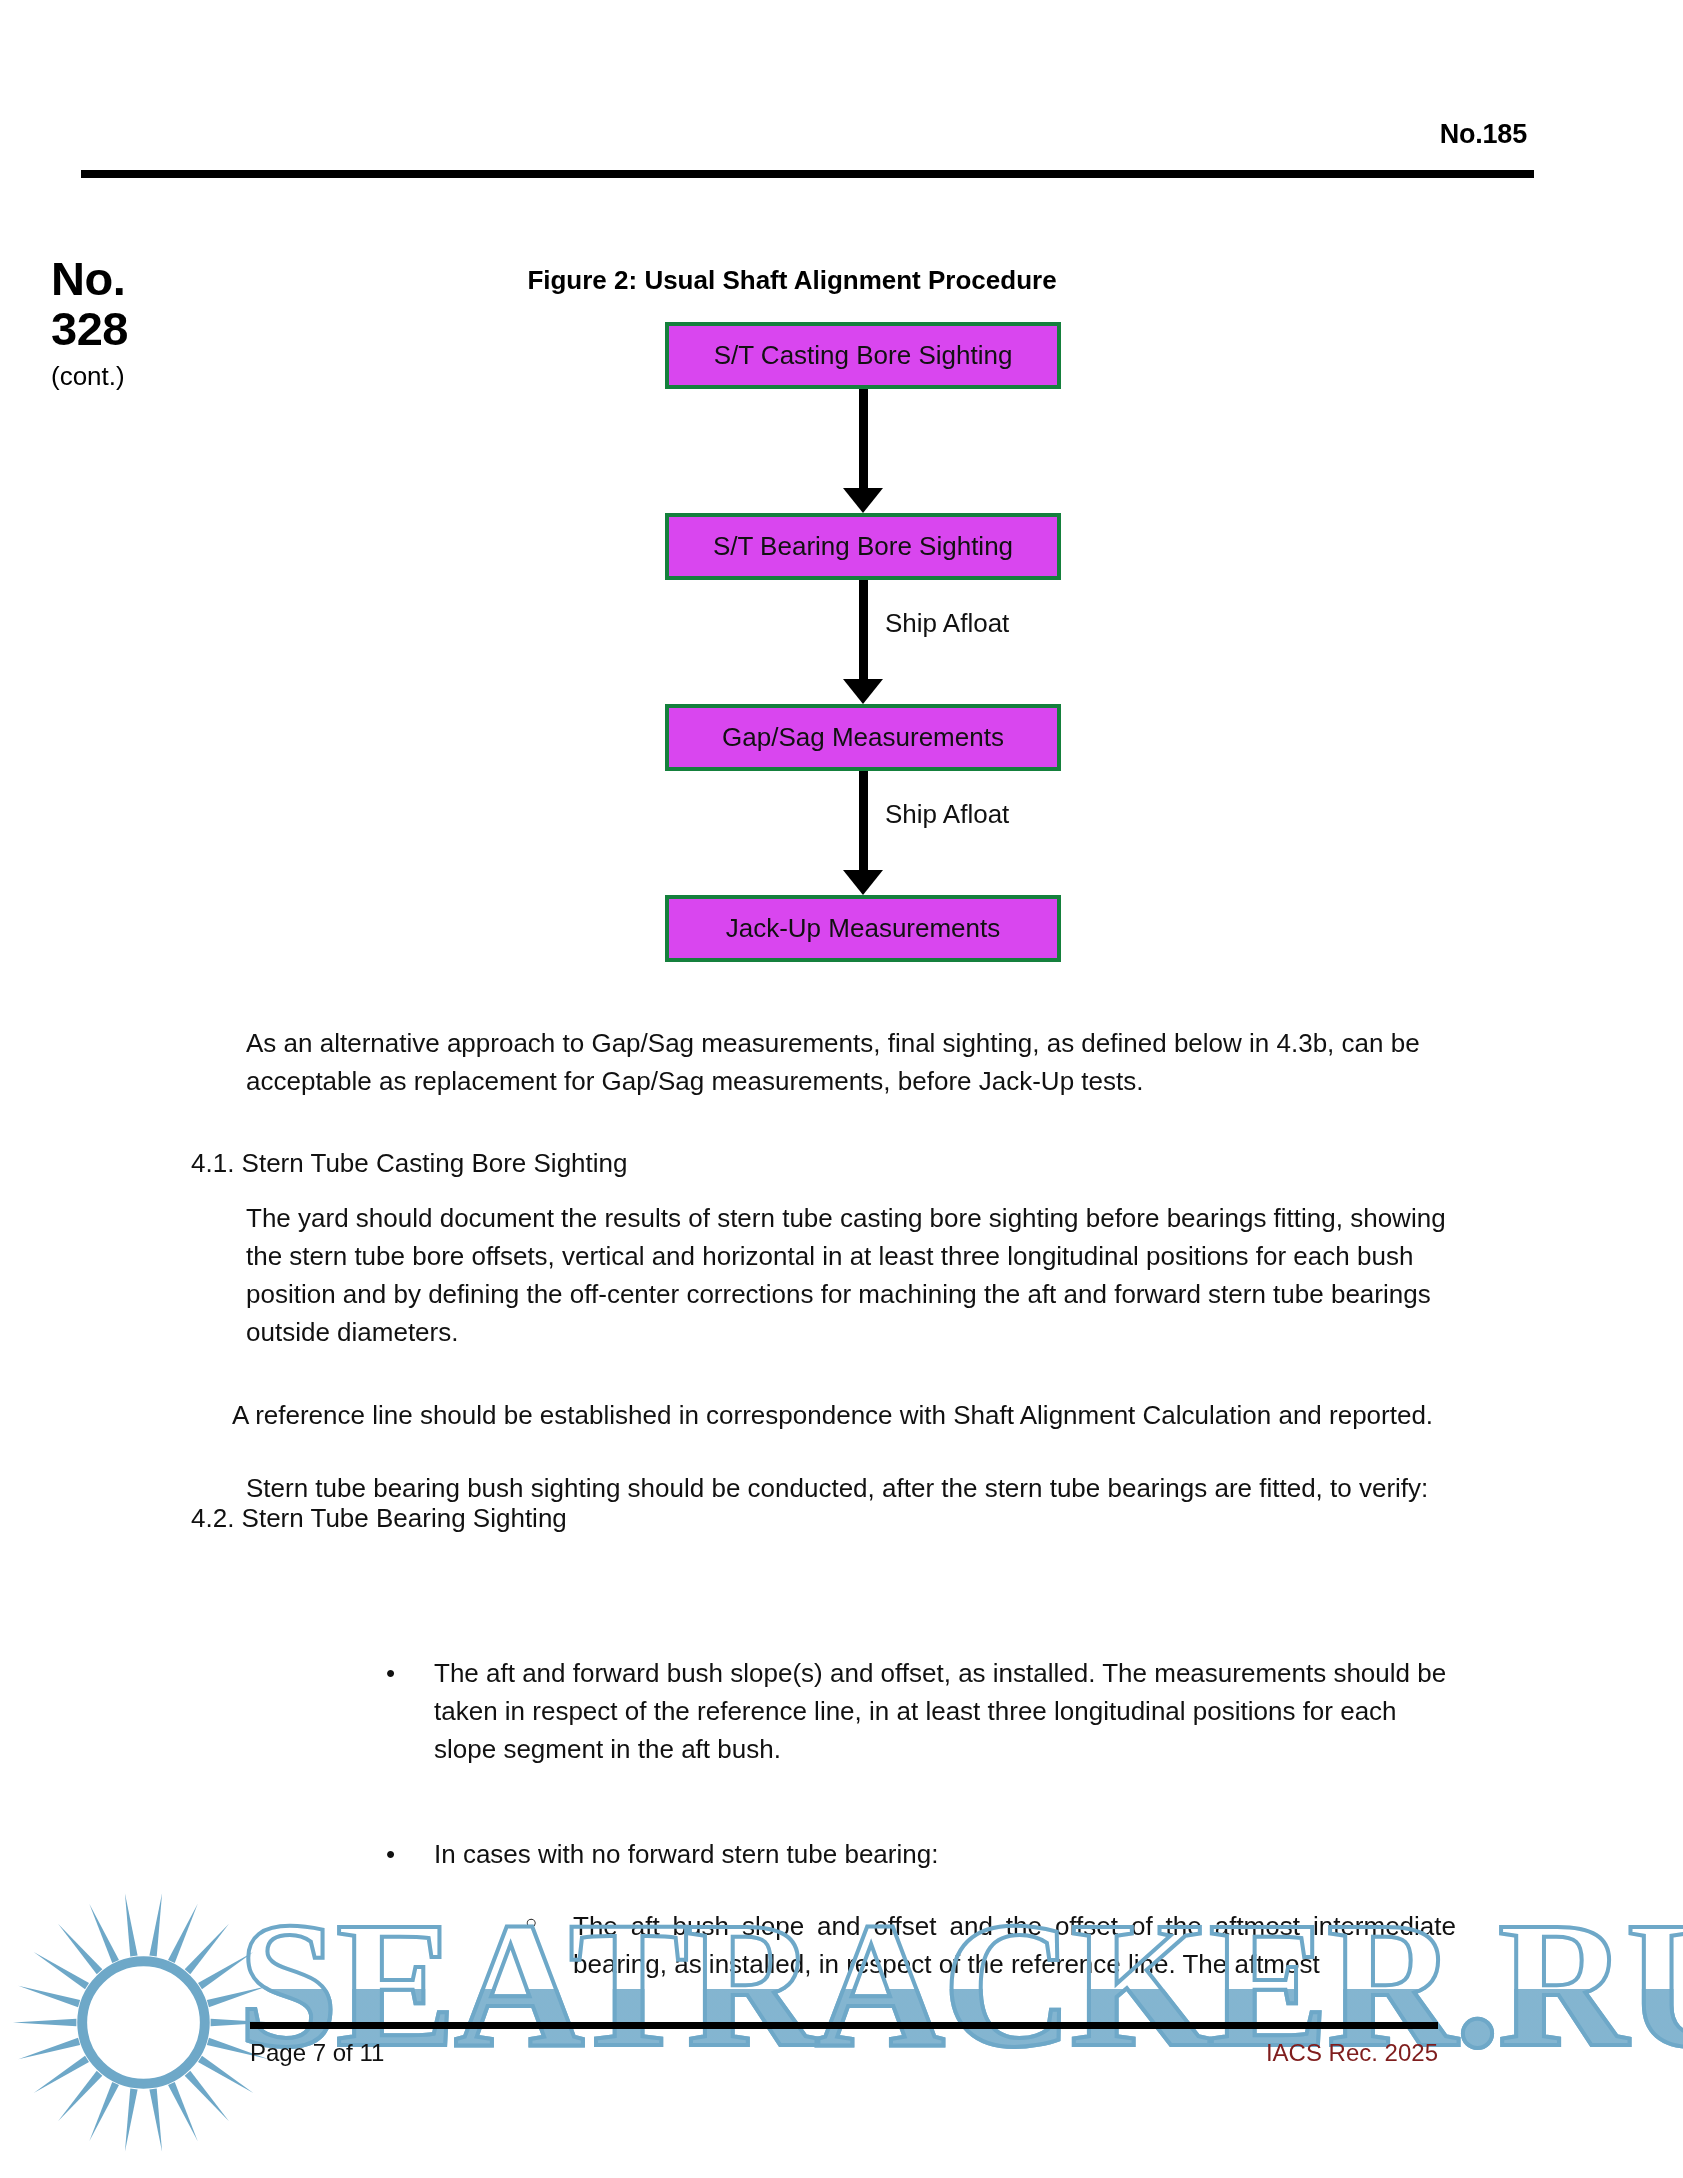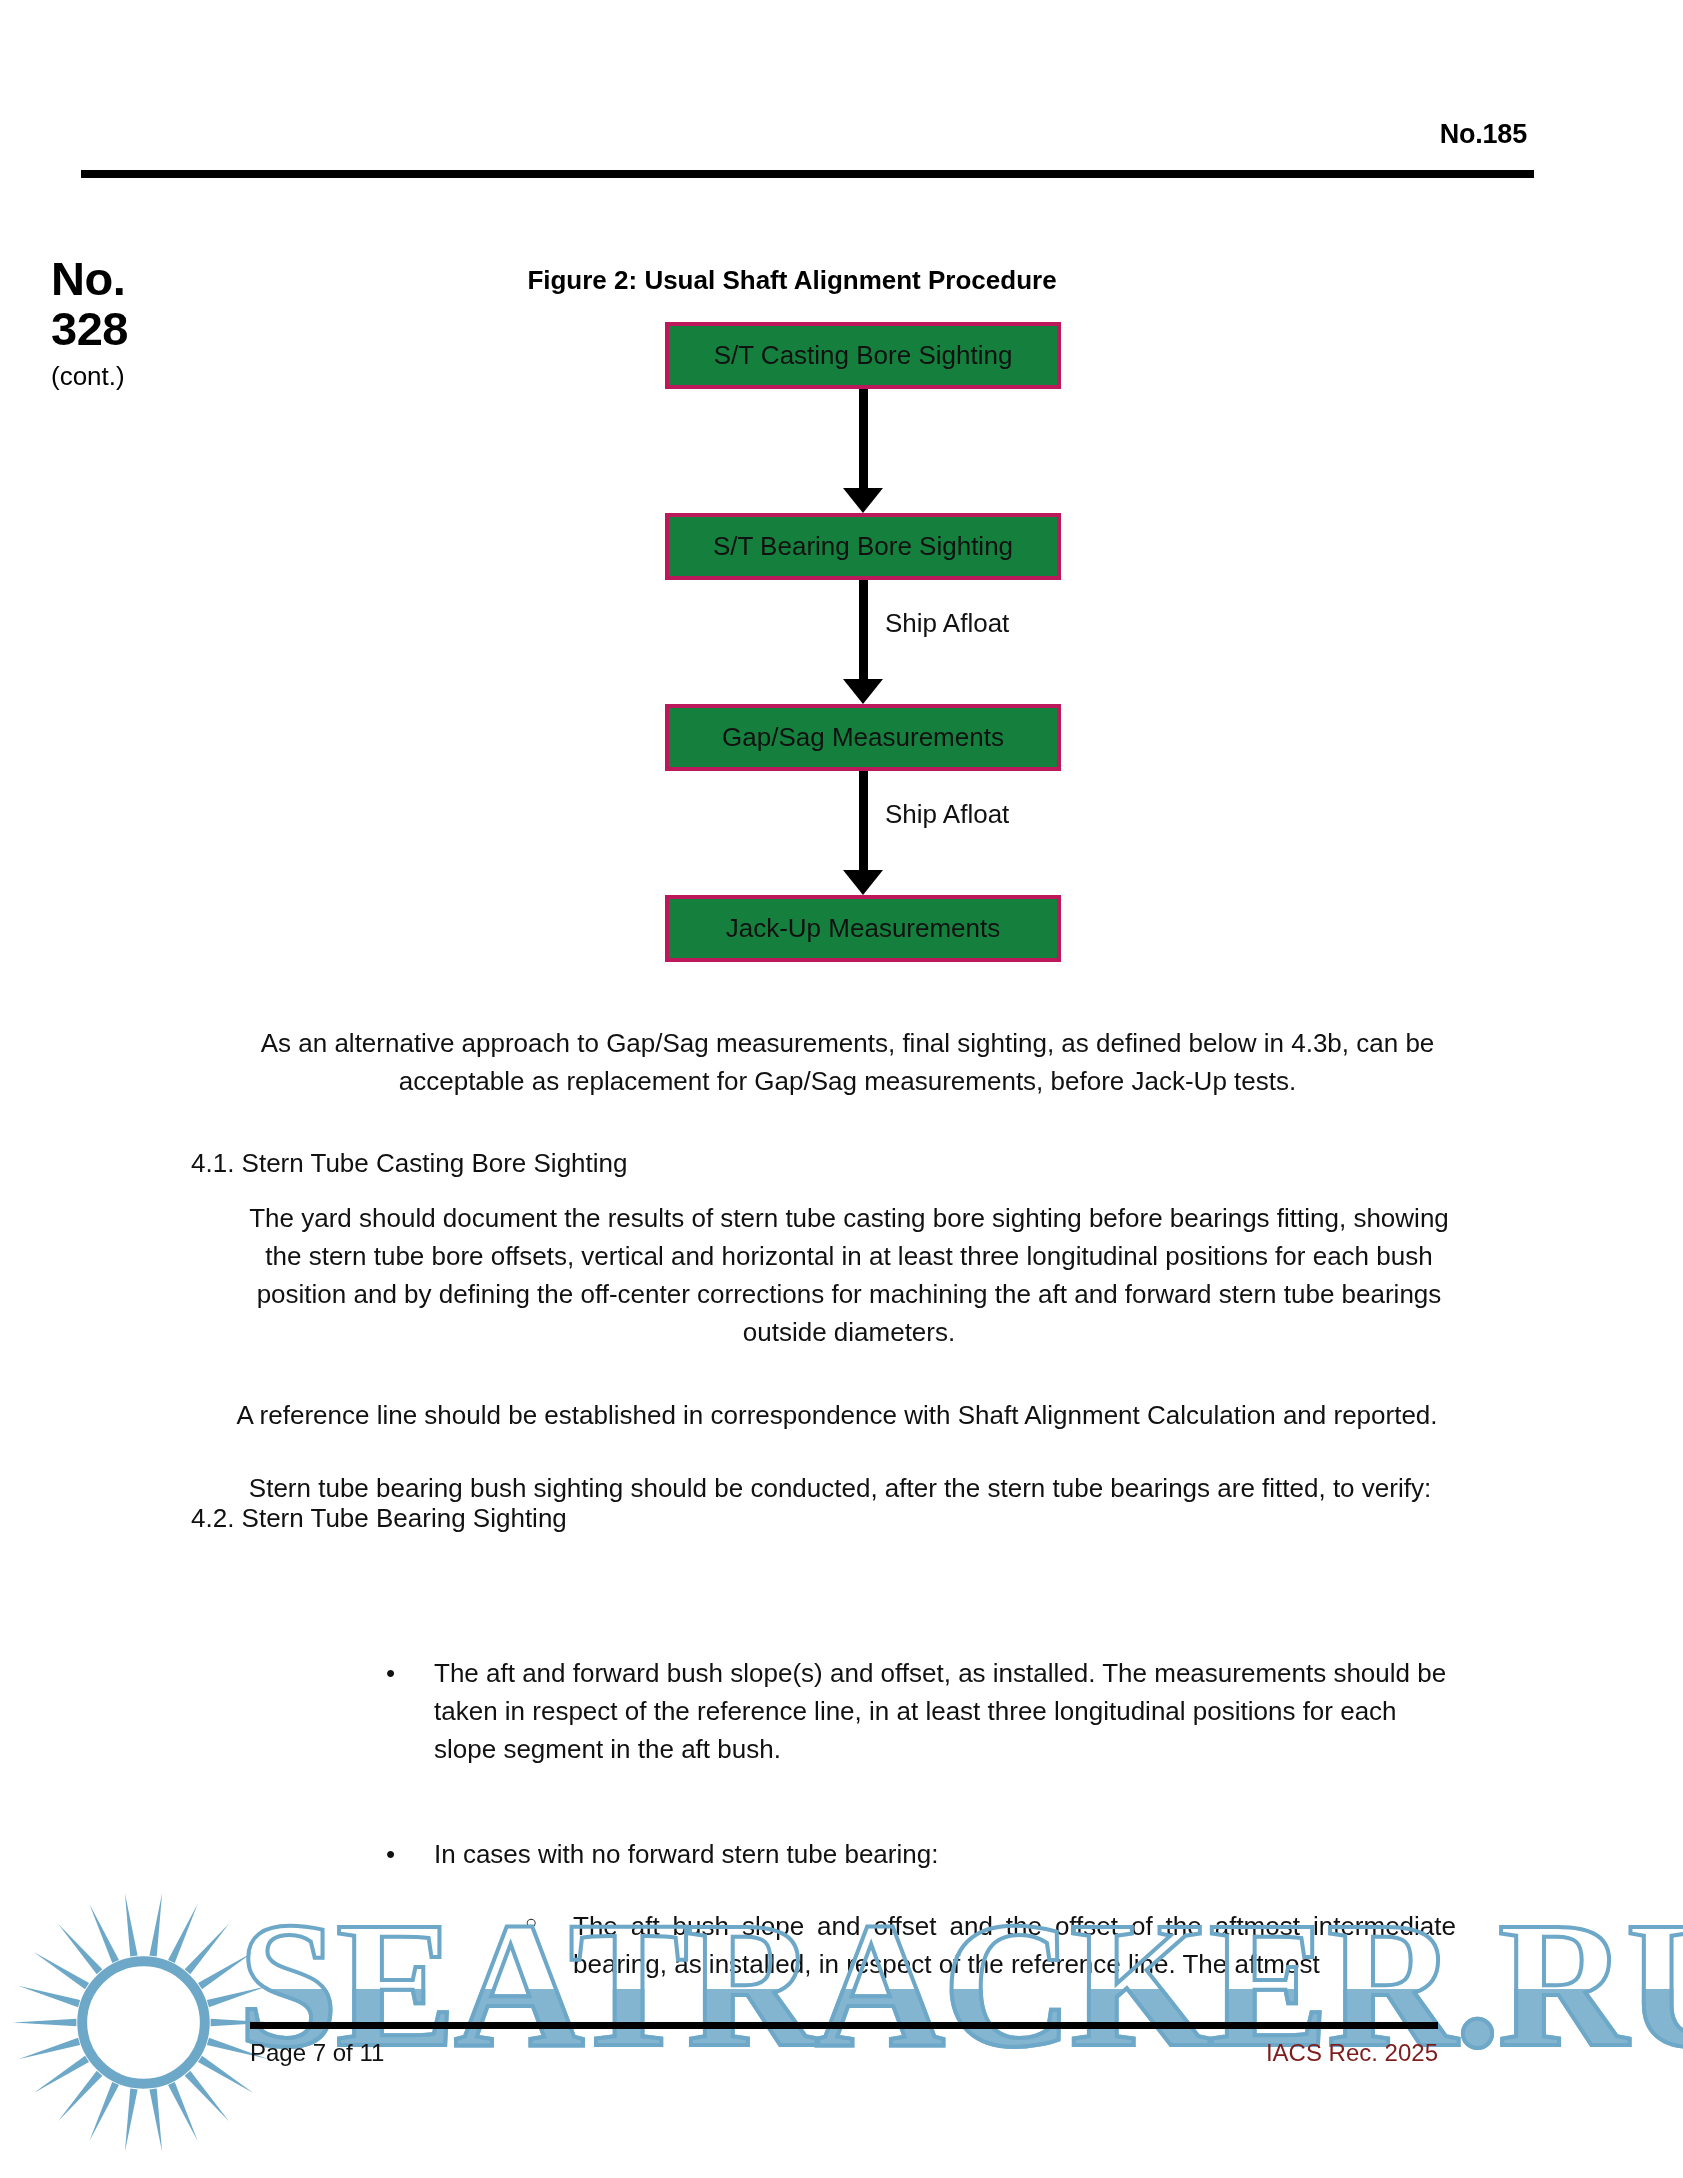--- a/index.html
+++ b/index.html
@@ -72,22 +72,22 @@
     position: absolute;
     top: 322px;
     left: 665px;
     width: 396px;
   }
   .flow-box {
     position: relative;
     box-sizing: border-box;
     width: 396px;
     height: 67px;
-    border: 4px solid #be185d;
-    background: #15803d;
+    border: 4px solid #15803d;
+    background: #d946ef;
     display: flex;
     align-items: center;
     justify-content: center;
     font-size: 26px;
     color: #111111;
   }
   .flow-gap {
     position: relative;
     height: 124px;
     width: 396px;
@@ -118,21 +118,20 @@
     white-space: nowrap;
     color: #111111;
   }
 
   
   .body-para {
     position: absolute;
     font-size: 26px;
     line-height: 1.46;
     color: #111111;
-    text-align: center;
   }
   .para-alt {
     top: 1025px;
     left: 246px;
     width: 1203px;
   }
   .heading-41 {
     position: absolute;
     top: 1148px;
     left: 191px;

